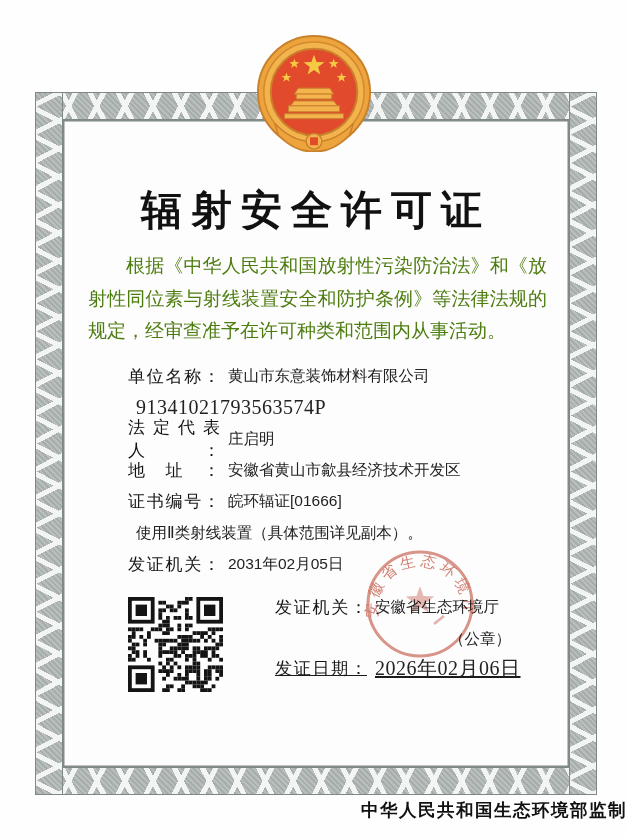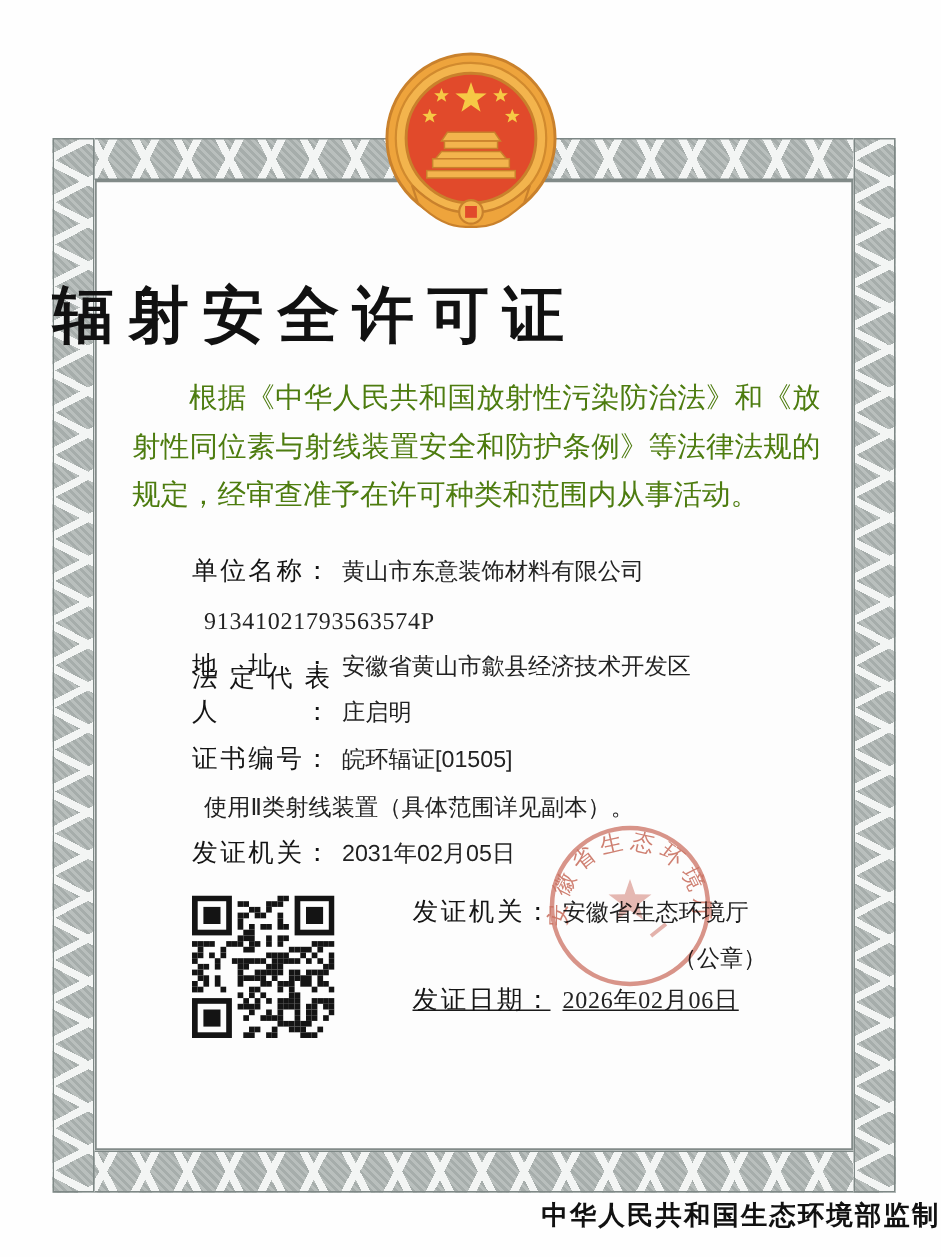--- a/index.html
+++ b/index.html
@@ -28,44 +28,44 @@
   .strip.bottom{left:0;bottom:0;right:0;height:28px;}
   .strip.left{left:0;top:0;bottom:0;width:28px;}
   .strip.right{right:0;top:0;bottom:0;width:28px;}
   .inner{position:absolute;inset:28px;background:#fdfdfd;box-shadow:inset 0 0 0 1.5px #828b89;}
 
   
   .emblem{position:absolute;left:50%;top:33px;transform:translateX(-50%);width:118px;height:130px;z-index:5;}
 
   
   .title{
-    position:absolute;left:35px;top:183px;width:562px;text-align:left;
+    position:absolute;left:35px;top:183px;width:562px;text-align:center;
     font-family:"Liberation Serif","DejaVu Serif",serif;
     font-size:41px;font-weight:900;letter-spacing:9px;color:#111;
   }
 
   
   .preamble{
     position:absolute;left:88px;top:250px;width:459px;
     font-family:"Liberation Serif","DejaVu Serif",serif;
     font-size:19px;line-height:1.72;text-align:justify;text-indent:2em;color:#4d7c0f;
   }
 
   
   .fields{position:absolute;left:128px;top:361px;width:420px;}
-  .row{display:flex;align-items:flex-end;height:31.3px;}
+  .row{display:flex;align-items:center;height:31.3px;}
   .label{
     display:inline-block;width:92px;flex:0 0 92px;
     font-family:"Liberation Serif","DejaVu Serif",serif;
     font-size:17px;color:#151515;
     text-align:justify;text-align-last:justify;
   }
   .row.wide .label{width:138px;flex:0 0 138px;font-size:15.5px;}
   .value{margin-left:8px;font-size:15.5px;color:#222;white-space:nowrap;}
-  .value.serifnum{font-family:"Liberation Serif","DejaVu Serif",serif;font-size:16px;letter-spacing:.5px;}
+  .value.serifnum{font-family:"Liberation Serif","DejaVu Serif",serif;font-size:20px;letter-spacing:.5px;}
 
   
   .issue{position:absolute;left:275px;top:596px;width:290px;}
   .issue .row{height:auto;}
   .issue .gz{position:absolute;left:142px;top:33px;font-size:15.5px;color:#1d1d1d;margin-left:32px;}
   .issue .row.date{position:absolute;left:0;top:59px;text-decoration:underline;}
 
   
   .qr{position:absolute;left:128px;top:597px;width:95px;height:95px;}
 
@@ -121,30 +121,30 @@
 
 <div class="fields">
   <div class="row">
     <span class="label">单位名称：</span>
     <span class="value">黄山市东意装饰材料有限公司</span>
   </div>
   <div class="row wide">
     <span class="value serifnum">91341021793563574P</span>
   </div>
   <div class="row">
+    <span class="label">法定代表人：</span>
+    <span class="value">庄启明</span>
+  </div>
+  <div class="row">
     <span class="label">地址：</span>
     <span class="value">安徽省黄山市歙县经济技术开发区</span>
   </div>
   <div class="row">
-    <span class="label">法定代表人：</span>
-    <span class="value">庄启明</span>
-  </div>
-  <div class="row">
     <span class="label">证书编号：</span>
-    <span class="value">皖环辐证[01505]</span>
+    <span class="value">皖环辐证[01666]</span>
   </div>
   <div class="row">
     <span class="value">使用Ⅱ类射线装置（具体范围详见副本）。</span>
   </div>
   <div class="row">
     <span class="label">发证机关：</span>
     <span class="value">2031年02月05日</span>
   </div>
 </div>
 

